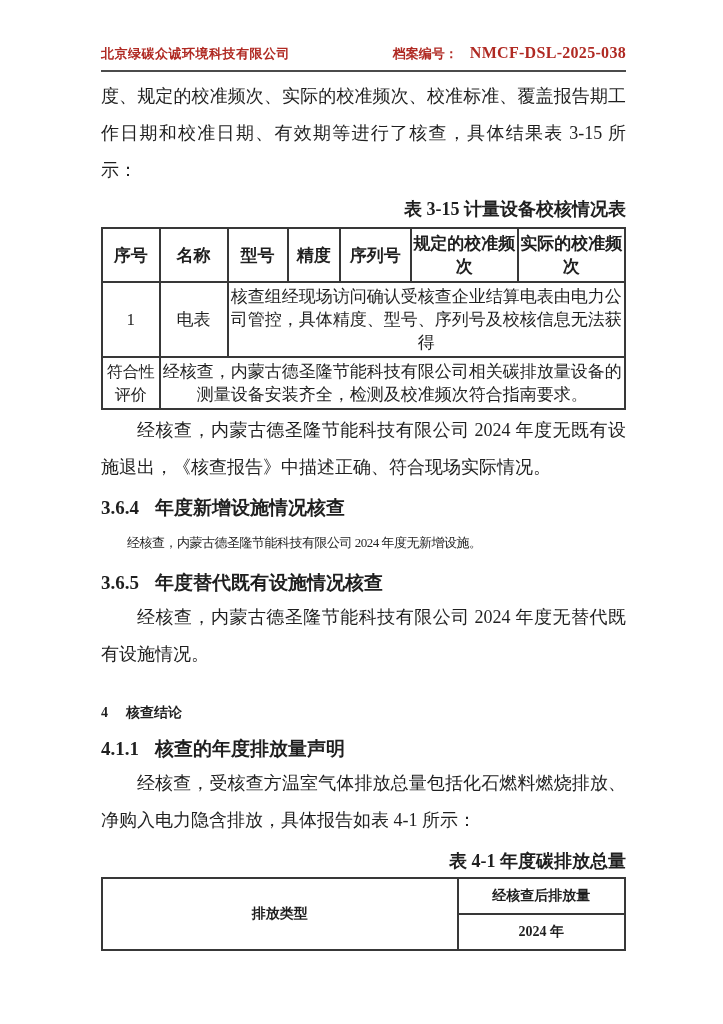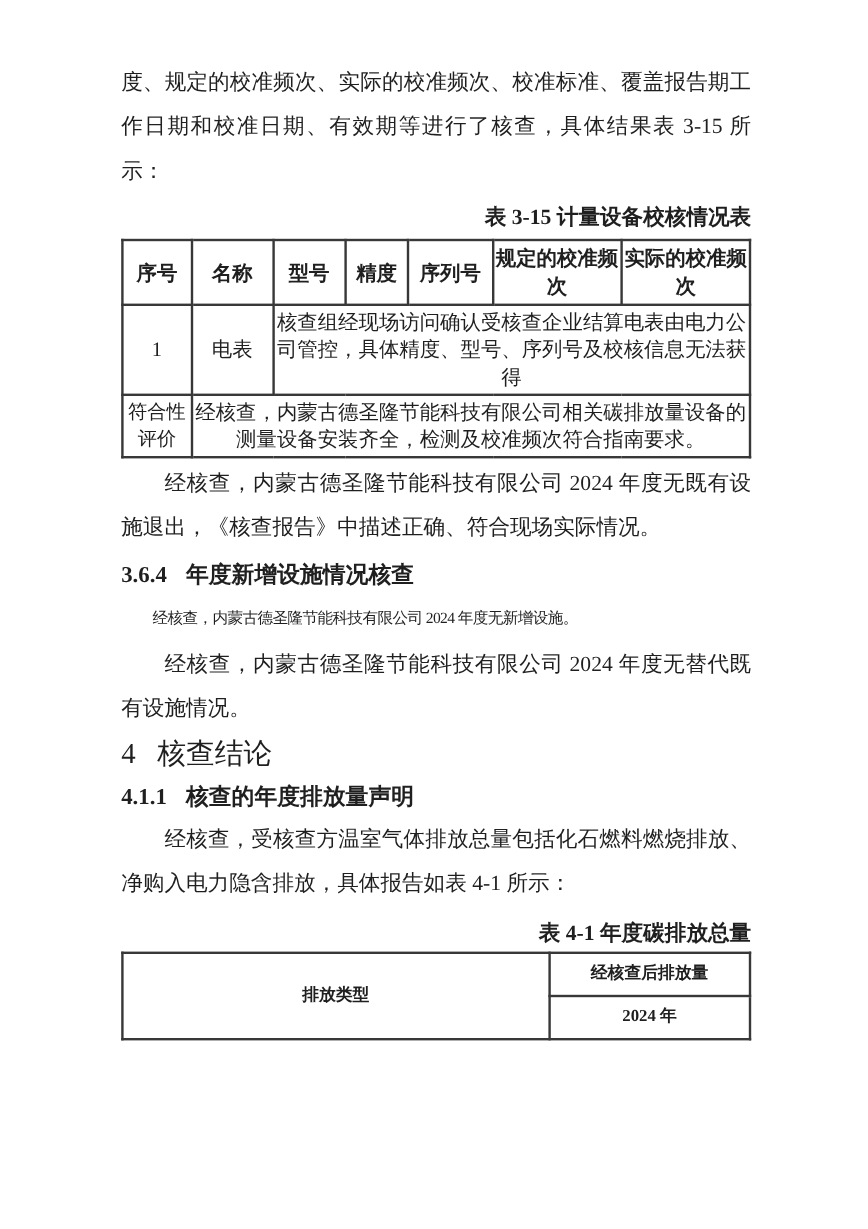--- a/index.html
+++ b/index.html
@@ -40,37 +40,43 @@
     border:2px solid #383838; text-align:center; vertical-align:middle;
     padding:2px 1px; font-size:17px; line-height:23px; font-weight:normal;
   }
   .t315 th { font-weight:bold; padding:3px 1px; }
   .t315 .label-cell { font-size:16px; }
 
   
   .h-sub { font-size:19px; font-weight:bold; line-height:28px; margin-top:8px; }
   .h-sub.first { margin-top:12px; }
   .h-num { margin-right:16px; }
-  .h-chap { font-size:24px; font-weight:normal; line-height:32px; margin-top:4px; }
+  .h-chap { font-size:14px; font-weight:bold; line-height:32px; margin-top:24px; }
   .h-chap .h-num { margin-right:18px; }
   .h-41 { font-size:20px; font-weight:bold; line-height:30px; margin-top:12px; }
   .h-411 { font-size:19px; font-weight:bold; line-height:28px; margin-top:6px; }
 
   
   table.t41 { width:100%; border-collapse:collapse; margin-top:2px; table-layout:fixed; }
   .t41 td {
     border:2px solid #383838; text-align:center; vertical-align:middle;
     padding:4px 2px; font-size:14px; line-height:26px; font-weight:bold;
   }
 </style>
 </head>
 <body>
 
 <div class="page">
 
+  <div class="doc-header" style="color: rgb(176, 42, 35);">
+    <span class="company">北京绿碳众诚环境科技有限公司</span>
+    <span class="archive">
+      <span>档案编号：</span><span class="archive-no">NMCF-DSL-2025-038</span>
+    </span>
+  </div>
 
   <p class="body-par p-first">度、规定的校准频次、实际的校准频次、校准标准、覆盖报告期工作日期和校准日期、有效期等进行了核查，具体结果表 3-15 所示：</p>
 
   <div class="tbl-caption cap315">表 3-15 计量设备校核情况表</div>
 
   <table class="t315">
     <colgroup>
       <col style="width:11%">
         <col style="width:13%">
         <col style="width:11.5%">
@@ -103,20 +109,23 @@
     </tbody>
   </table>
 
   <p class="body-par indent after-head">经核查，内蒙古德圣隆节能科技有限公司 2024 年度无既有设施退出，《核查报告》中描述正确、符合现场实际情况。</p>
 
   <h3 class="h-sub">
     <span class="h-num">3.6.4</span><span>年度新增设施情况核查</span>
   </h3>
   <p class="body-par indent after-head fit1">经核查，内蒙古德圣隆节能科技有限公司 2024 年度无新增设施。</p>
 
+  <h3 class="h-sub">
+    <span class="h-num">3.6.5</span><span>年度替代既有设施情况核查</span>
+  </h3>
   <p class="body-par indent after-head">经核查，内蒙古德圣隆节能科技有限公司 2024 年度无替代既有设施情况。</p>
 
   <h1 class="h-chap">
     <span class="h-num">4</span><span>核查结论</span>
   </h1>
 
 
   <h3 class="h-411">
     <span class="h-num">4.1.1</span><span>核查的年度排放量声明</span>
   </h3>

